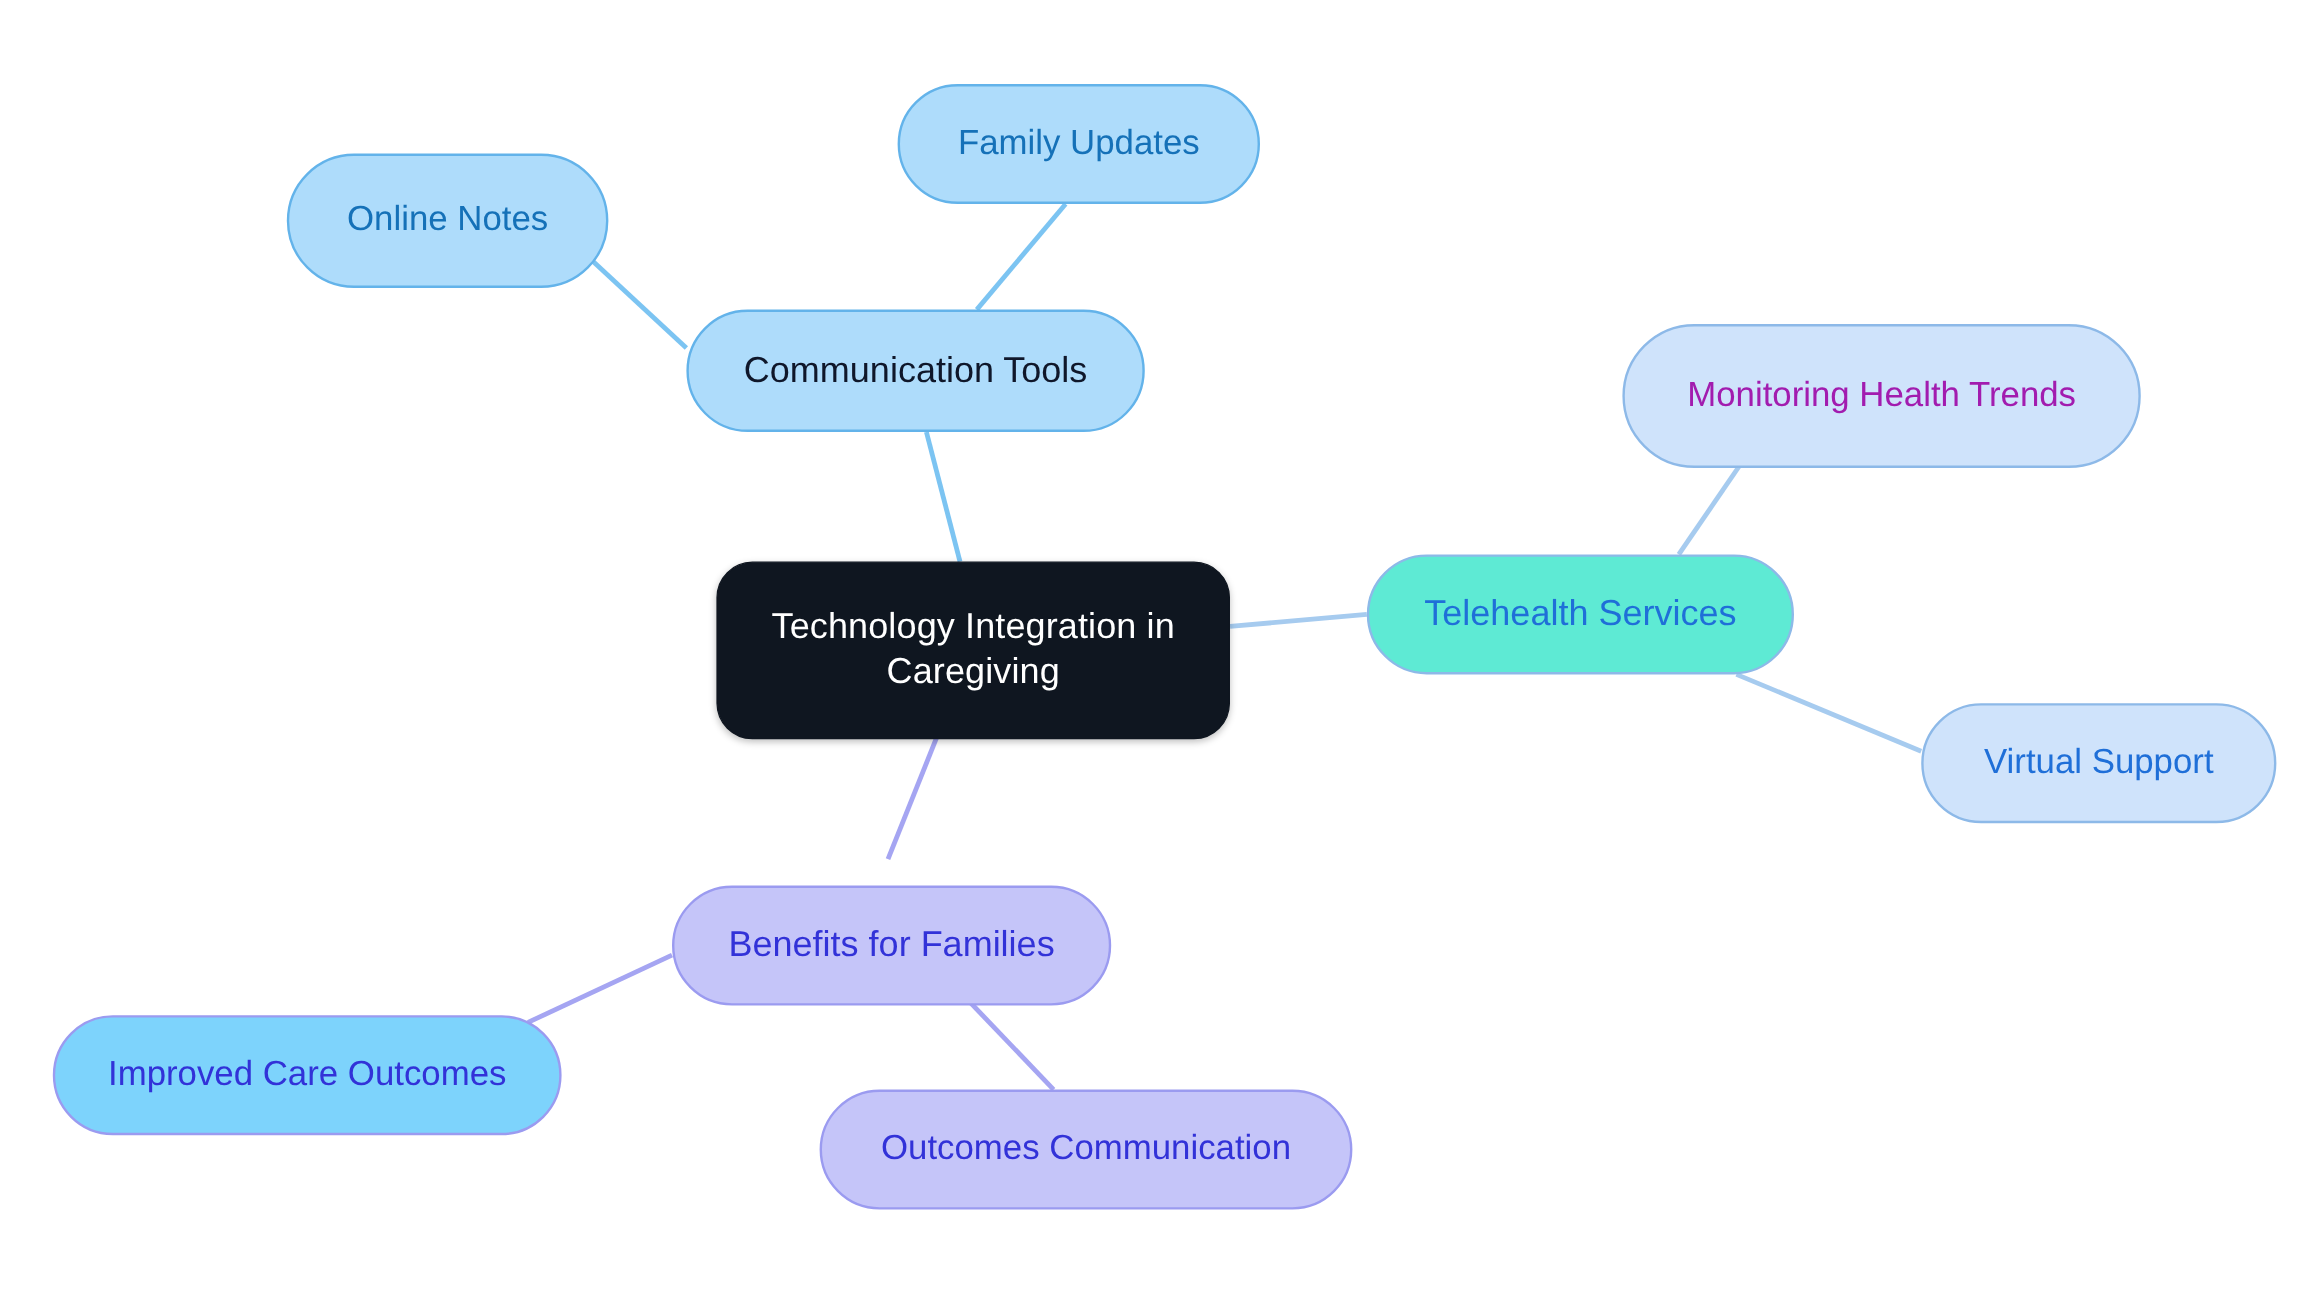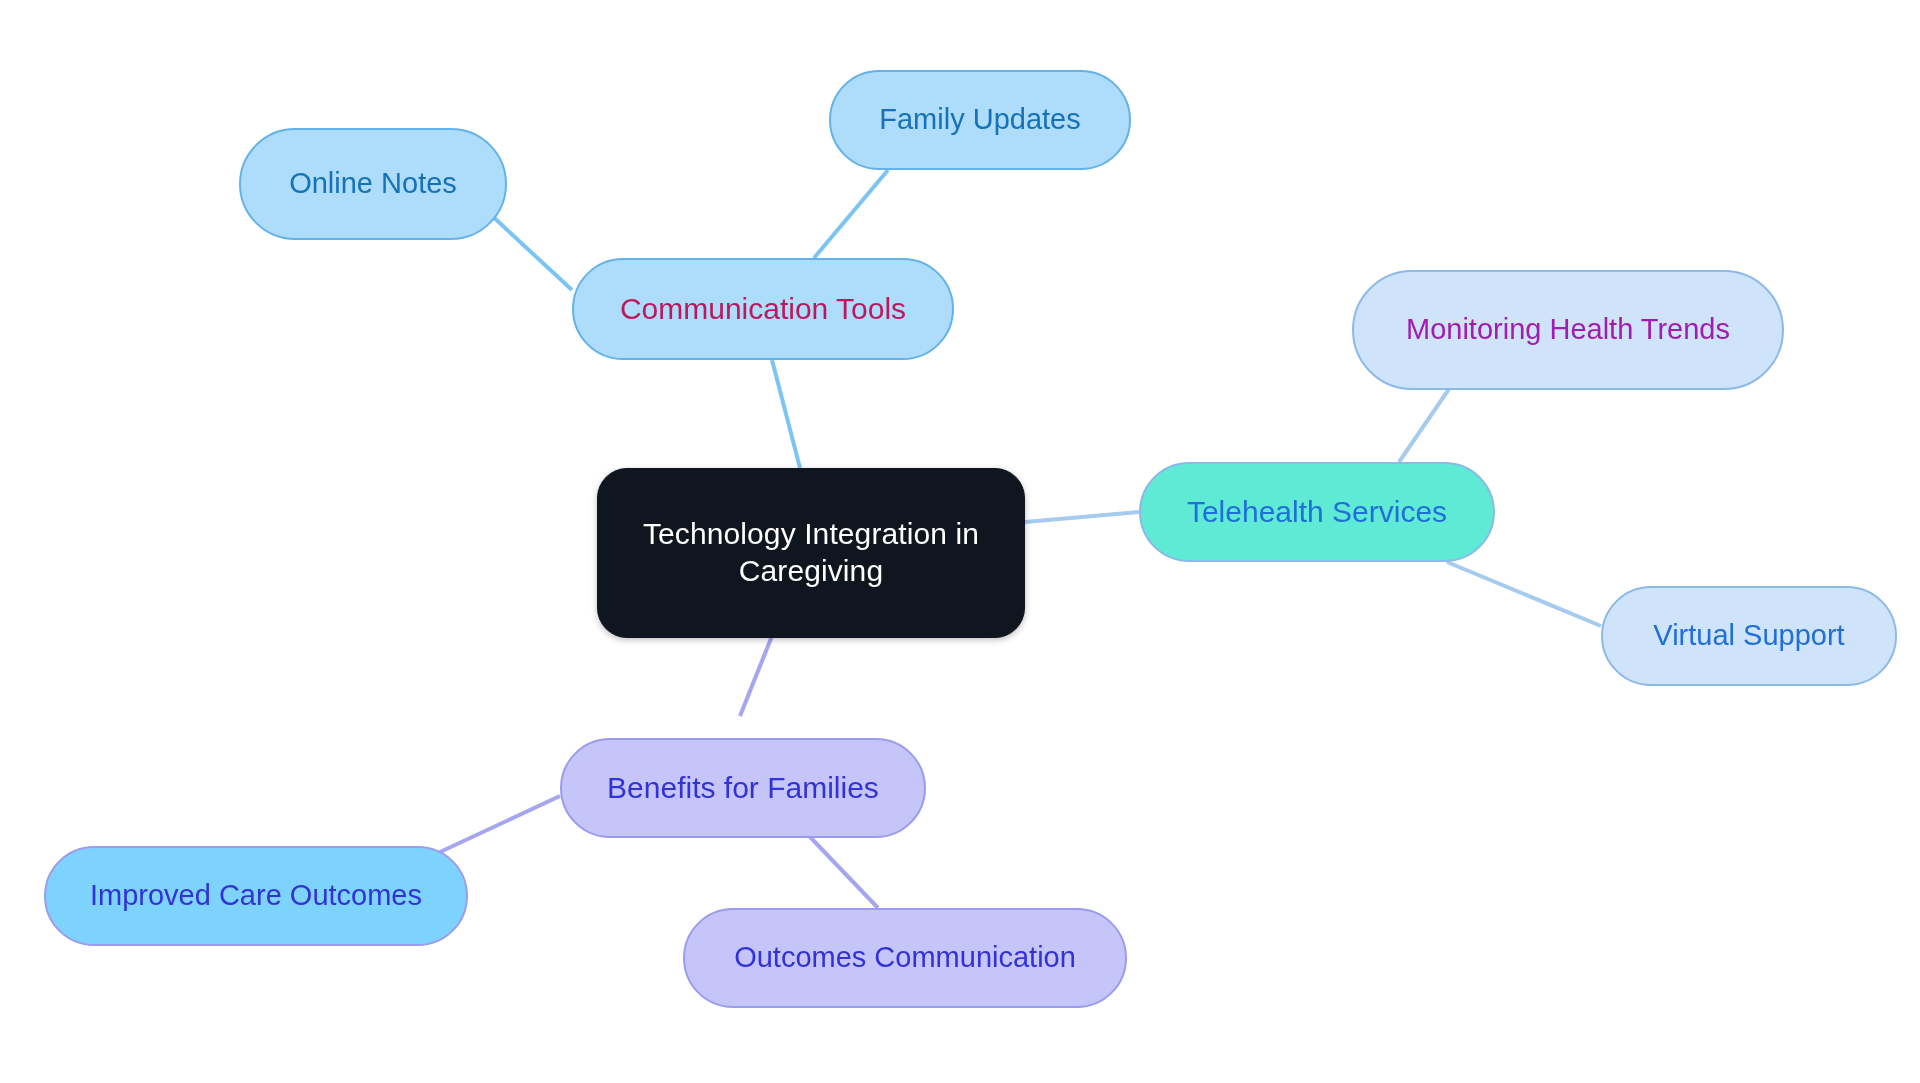--- a/index.html
+++ b/index.html
@@ -65,42 +65,42 @@
       <path d="M 572 290 L 490 214" stroke="#7cc4f2" stroke-width="4" stroke-linecap="butt" fill="none"></path>
       <path d="M 814 258 L 888 170" stroke="#7cc4f2" stroke-width="4" stroke-linecap="butt" fill="none"></path>
       <path d="M 1025 522 L 1139 512" stroke="#a6cbef" stroke-width="4" stroke-linecap="butt" fill="none"></path>
       <path d="M 1399 462 L 1462 370" stroke="#a6cbef" stroke-width="4" stroke-linecap="butt" fill="none"></path>
       <path d="M 1447 562 L 1601 626" stroke="#a6cbef" stroke-width="4" stroke-linecap="butt" fill="none"></path>
       <path d="M 782 611 L 740 716" stroke="#a5a5f2" stroke-width="4" stroke-linecap="butt" fill="none"></path>
       <path d="M 560 796 L 440 852" stroke="#a5a5f2" stroke-width="4" stroke-linecap="butt" fill="none"></path>
       <path d="M 790 816 L 878 908" stroke="#a5a5f2" stroke-width="4" stroke-linecap="butt" fill="none"></path>
     </svg>
 
-  <div class="node node-root" style="left: 597px; top: 468px; width: 428px; height: 170px; background: rgb(15, 22, 32); border-color: rgb(15, 22, 32); color: rgb(255, 255, 255);">
+  <div class="node node-root" style="left: 597px; top: 468px; width: 428px; height: 148px; background: rgb(15, 22, 32); border-color: rgb(15, 22, 32); color: rgb(255, 255, 255);">
     <span class="node-label">Technology Integration in
 Caregiving</span>
   </div>
 
-  <div class="node lvl1" style="left: 572px; top: 258px; width: 382px; height: 102px; background: rgb(174, 220, 251); border-color: rgb(99, 179, 234); color: #be185d;">
+  <div class="node lvl1" style="left: 572px; top: 258px; width: 382px; height: 102px; background: rgb(174, 220, 251); border-color: rgb(99, 179, 234); color: #0f172a;">
     <span class="node-label">Communication Tools</span>
   </div>
 
   <div class="node lvl1" style="left: 1139px; top: 462px; width: 356px; height: 100px; background: #5eead4; border-color: rgb(141, 185, 232); color: rgb(31, 111, 216);">
     <span class="node-label">Telehealth Services</span>
   </div>
 
   <div class="node lvl1" style="left: 560px; top: 716px; width: 366px; height: 100px; background: rgb(197, 197, 249); border-color: rgb(155, 155, 240); color: rgb(50, 50, 216); margin-top: 22px;">
     <span class="node-label">Benefits for Families</span>
   </div>
 
   <div class="node lvl2" style="left: 239px; top: 128px; width: 268px; height: 112px; background: rgb(174, 220, 251); border-color: rgb(99, 179, 234); color: rgb(21, 113, 184);">
     <span class="node-label">Online Notes</span>
   </div>
 
-  <div class="node lvl2" style="left: 829px; top: 70px; width: 302px; height: 100px; background: rgb(174, 220, 251); border-color: rgb(99, 179, 234); color: rgb(21, 113, 184); align-items: center;">
+  <div class="node lvl2" style="left: 748px; top: 70px; width: 302px; height: 100px; background: rgb(174, 220, 251); border-color: rgb(99, 179, 234); color: rgb(21, 113, 184); align-items: center;">
     <span class="node-label">Family Updates</span>
   </div>
 
   <div class="node lvl2" style="left: 1352px; top: 270px; width: 432px; height: 120px; background: rgb(207, 227, 251); border-color: rgb(141, 185, 232); color: #a21caf;">
     <span class="node-label">Monitoring Health Trends</span>
   </div>
 
   <div class="node lvl2" style="left: 1601px; top: 586px; width: 296px; height: 100px; background: rgb(207, 227, 251); border-color: rgb(141, 185, 232); color: rgb(31, 111, 216);">
     <span class="node-label">Virtual Support</span>
   </div>

